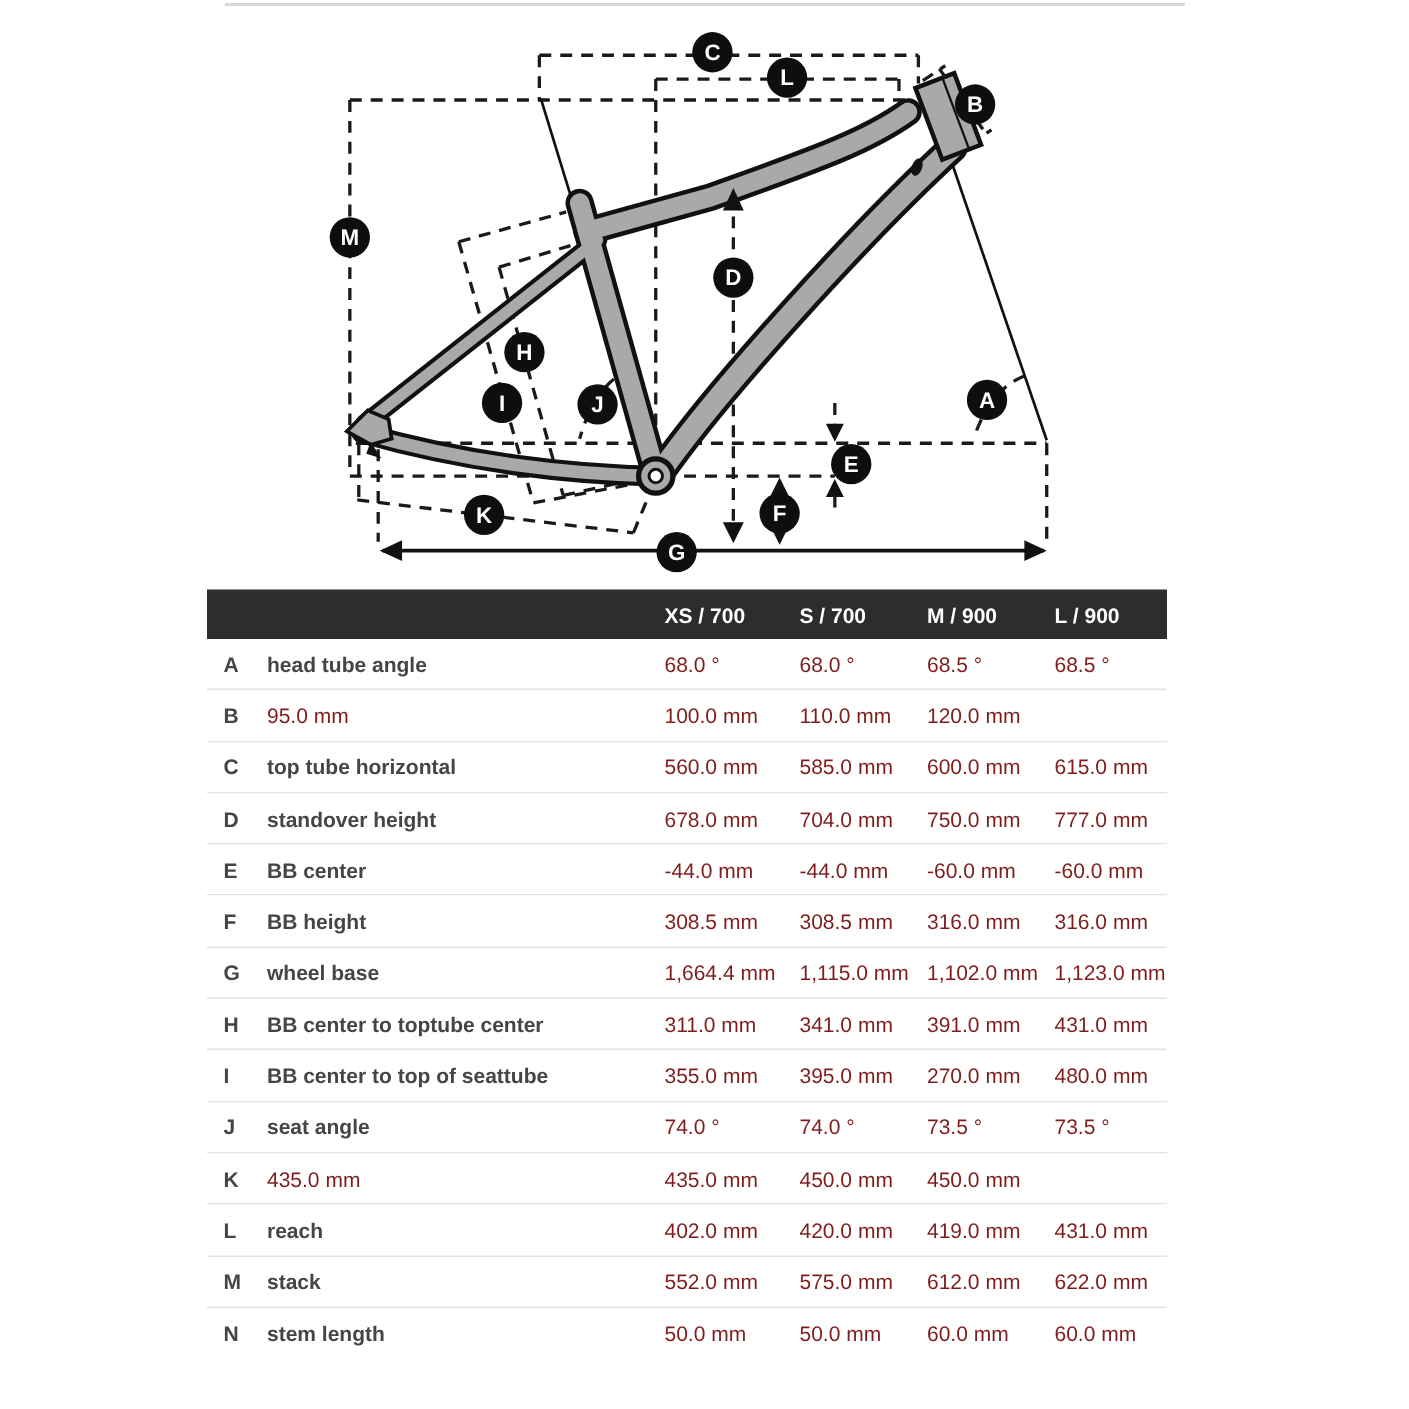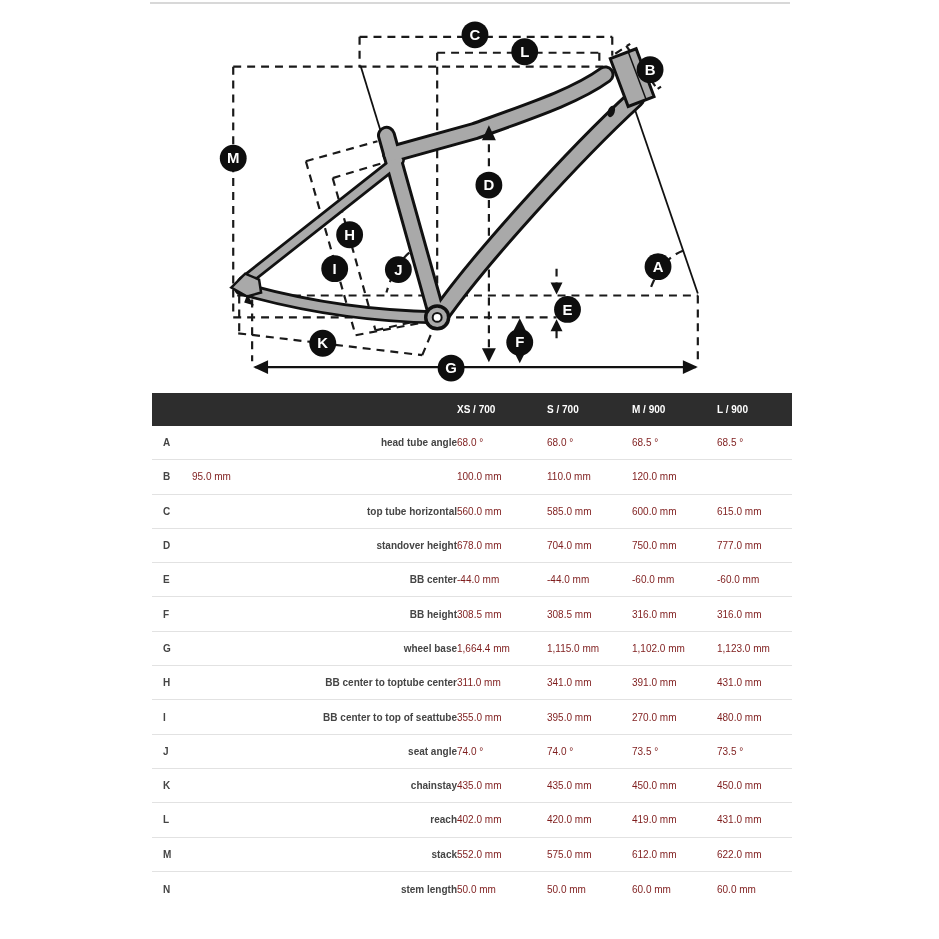--- a/index.html
+++ b/index.html
@@ -2,28 +2,28 @@
 <html><head>
 <meta charset="utf-8">
 <style>
   html,body{margin:0;padding:0;background:#fff;}
   body{width:939px;height:939px;position:relative;font-family:"Liberation Sans",sans-serif;overflow:hidden;}
   .top-rule{position:absolute;left:150px;top:2px;width:640px;height:2px;background:#d8d8d8;}
   .diagram-wrap{position:absolute;left:150px;top:4px;width:640px;height:386px;}
   svg{display:block;}
 
   
-  .geo-table{position:absolute;left:152px;top:393px;width:640px;font-size:10px;}
+  .geo-table{position:absolute;left:138px;top:393px;width:640px;font-size:14px;}
   .thead{display:grid;grid-template-columns:40px 265px 90px 85px 85px 75px;align-items:center;
          height:33px;background:#2d2d2d;color:#fff;font-weight:bold;}
   .trow{display:grid;grid-template-columns:40px 265px 90px 85px 85px 75px;align-items:center;
         height:34.3px;border-bottom:1px solid #e2e2e2;box-sizing:border-box;background:#fff;}
   .trow:last-child{border-bottom:none;}
   .cell-key{padding-left:11px;font-weight:bold;color:#454545;}
-  .cell-label{font-weight:bold;color:#454545;text-align:right;}
+  .cell-label{font-weight:bold;color:#454545;}
   .cell-val{color:#7f1d1d;}
 
   
   .dash{stroke:#1a1a1a;stroke-width:2.2;stroke-dasharray:8 6;fill:none;}
   .thin{stroke:#111;stroke-width:1.8;fill:none;}
   .tube-out{stroke:#111;fill:none;stroke-linecap:round;}
   .tube-in{stroke:#a9a9a9;fill:none;stroke-linecap:round;}
   .solidline{stroke:#111;stroke-width:2.5;fill:none;}
   .arrow{fill:#111;stroke:none;}
   .lbl-circle{fill:#0e0e0e;}
@@ -227,21 +227,20 @@
       <div class="trow">
         <div class="cell-key">J</div>
         <div class="cell-label">seat angle</div>
         <div class="cell-val">74.0 °</div>
         <div class="cell-val">74.0 °</div>
         <div class="cell-val">73.5 °</div>
         <div class="cell-val">73.5 °</div>
       </div>
       <div class="trow">
         <div class="cell-key">K</div>
-        <div class="cell-label">chainstay</div>
         <div class="cell-val">435.0 mm</div>
         <div class="cell-val">435.0 mm</div>
         <div class="cell-val">450.0 mm</div>
         <div class="cell-val">450.0 mm</div>
       </div>
       <div class="trow">
         <div class="cell-key">L</div>
         <div class="cell-label">reach</div>
         <div class="cell-val">402.0 mm</div>
         <div class="cell-val">420.0 mm</div>

